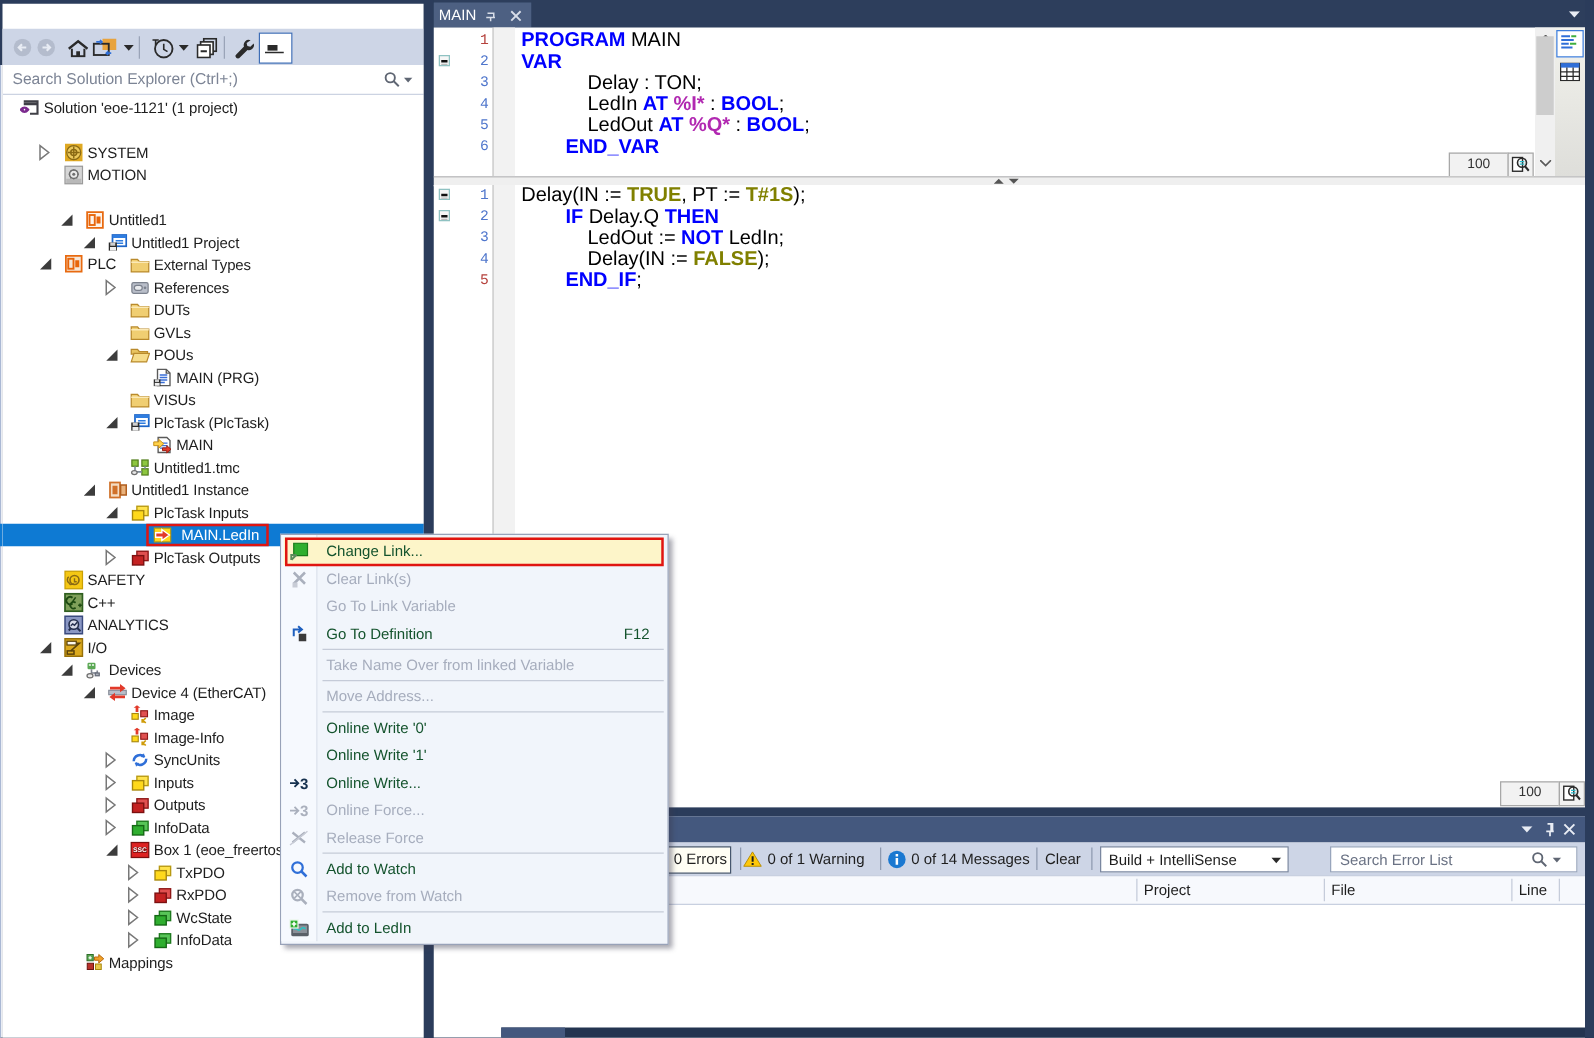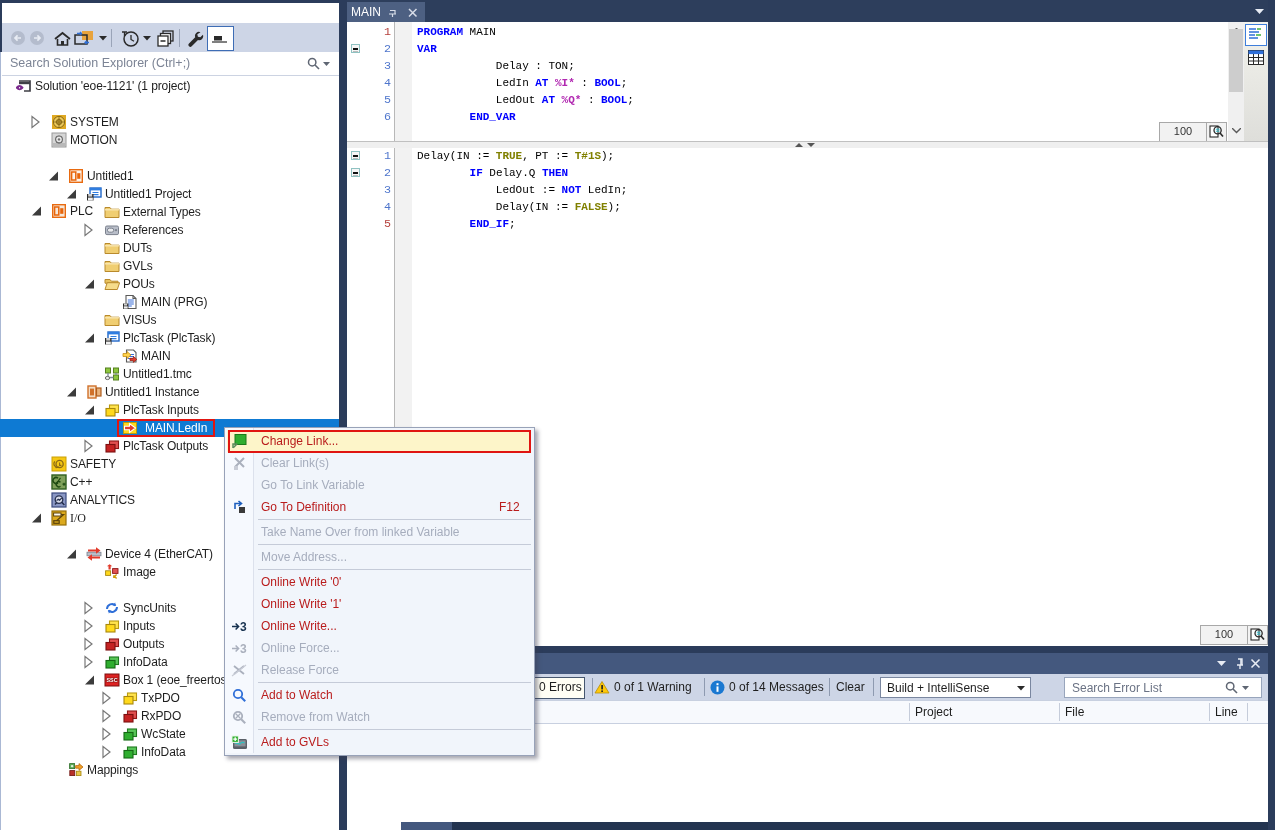--- a/index.html
+++ b/index.html
@@ -1,22 +1,22 @@
 <!DOCTYPE html>
 <html><head><meta charset="utf-8"><style>html,body{margin:0;padding:0}
 body{width:1275px;height:830px;position:relative;overflow:hidden;background:#2b3c5b;font-family:"Liberation Sans",sans-serif;-webkit-font-smoothing:antialiased}
 .ab{position:absolute}
 .tree-row{position:absolute;left:0;width:339px;height:18px;font-size:12px;color:#1e1e1e;white-space:nowrap}
 .tree-row span.lbl{position:absolute;top:2px;letter-spacing:-0.1px}
 .tree-row svg{position:absolute}
-.mi{position:absolute;left:0;width:100%;height:22px;font-size:12px;line-height:22px;color:#b91c1c;white-space:nowrap}
+.mi{position:absolute;left:0;width:100%;height:22px;font-size:12px;line-height:22px;color:#14532d;white-space:nowrap}
 .mi .t{position:absolute;left:36px}
 .mi.dis{color:#a6adbd}
 .sep{position:absolute;left:33px;right:3px;height:1px;background:#c5cbd8}
-pre{margin:0;font-family:Liberation Mono, monospace;font-size:11px;line-height:17px;letter-spacing:-0.03px}
+pre{margin:0;font-family:Liberation Sans, sans-serif;font-size:16px;line-height:17px;letter-spacing:-0.03px}
 .kw{color:#0000ff;font-weight:bold}
 .ol{color:#808000;font-weight:bold}
 .mg{color:#b128b1;font-weight:bold}
 .ln{position:absolute;width:44px;text-align:right;font-family:"Liberation Mono",monospace;font-size:11.7px;line-height:17px;color:#4f76cc}
 .ln.cur{color:#b5413c}
 .fold{position:absolute;width:7px;height:7px;border:1px solid #8fc2c2;background:#f6f6f6}
 .fold:before{content:"";position:absolute;left:1px;right:1px;top:2.5px;height:2px;background:#111}
 .fold:after{content:"";position:absolute;left:1px;right:1px;bottom:0px;height:1px;background:#bbb}
 </style></head><body>
 <svg width="0" height="0" style="position:absolute">
@@ -415,43 +415,58 @@
           <use href="#cpp"></use>
         </svg>
         <span class="lbl" style="left:68px">C++</span>
       </div>
       <div class="tree-row" style="top:415px;">
         <svg style="left:49px;top:1px" width="16" height="16">
           <use href="#ana"></use>
         </svg>
         <span class="lbl" style="left:68px">ANALYTICS</span>
       </div>
-      <div class="tree-row" style="top:433px;font-family:Liberation Serif, serif;">
+      <div class="tree-row" style="top:433px;">
         <svg style="left:28px;top:1px" width="16" height="16">
           <use href="#exp-o"></use>
         </svg>
         <svg style="left:49px;top:1px" width="16" height="16">
           <use href="#io"></use>
         </svg>
         <span class="lbl" style="left:68px">I/O</span>
       </div>
+      <div class="tree-row" style="top:451px;">
+        <svg style="left:45px;top:1px" width="16" height="16">
+          <use href="#exp-o"></use>
+        </svg>
+        <svg style="left:66px;top:1px" width="16" height="16">
+          <use href="#dev"></use>
+        </svg>
+        <span class="lbl" style="left:85px">Devices</span>
+      </div>
       <div class="tree-row" style="top:469px;">
         <svg style="left:63px;top:1px" width="16" height="16">
           <use href="#exp-o"></use>
         </svg>
         <svg style="left:84px;top:1px" width="16" height="16">
           <use href="#ecat"></use>
         </svg>
         <span class="lbl" style="left:103px">Device 4 (EtherCAT)</span>
       </div>
       <div class="tree-row" style="top:487px;">
         <svg style="left:102px;top:1px" width="16" height="16">
           <use href="#img"></use>
         </svg>
         <span class="lbl" style="left:121px">Image</span>
+      </div>
+      <div class="tree-row" style="top:505px;">
+        <svg style="left:102px;top:1px" width="16" height="16">
+          <use href="#img"></use>
+        </svg>
+        <span class="lbl" style="left:121px">Image-Info</span>
       </div>
       <div class="tree-row" style="top:523px;">
         <svg style="left:81px;top:1px" width="16" height="16">
           <use href="#exp-c"></use>
         </svg>
         <svg style="left:102px;top:1px" width="16" height="16">
           <use href="#sync"></use>
         </svg>
         <span class="lbl" style="left:121px">SyncUnits</span>
       </div>
@@ -782,14 +797,14 @@
     </div>
     <div class="sep" style="top:301px"></div>
     <div class="mi" style="top:303px">
       <svg class="ab" style="left:6px;top:4px" width="17" height="15">
         <rect x="2" y="4" width="14" height="10" rx="1.5" fill="#5a6068"></rect>
         <rect x="3.4" y="5.4" width="11.2" height="6" fill="#8a9098"></rect>
         <path d="M4 8.5c2-2.5 3.5 2.5 5.5 0s2.5-1 4-0.5" fill="none" stroke="#20c8c8" stroke-width="1.1"></path>
         <rect x="1" y="1" width="6.4" height="6.4" fill="#2fae2f" stroke="#e8f5e8" stroke-width="1"></rect>
         <path d="M2.3 4.2h3.8M4.2 2.3v3.8" stroke="#fff" stroke-width="1.3"></path>
       </svg>
-      <span class="t">Add to GVLs</span>
+      <span class="t">Add to LedIn</span>
     </div>
   </div>
 </body></html>

